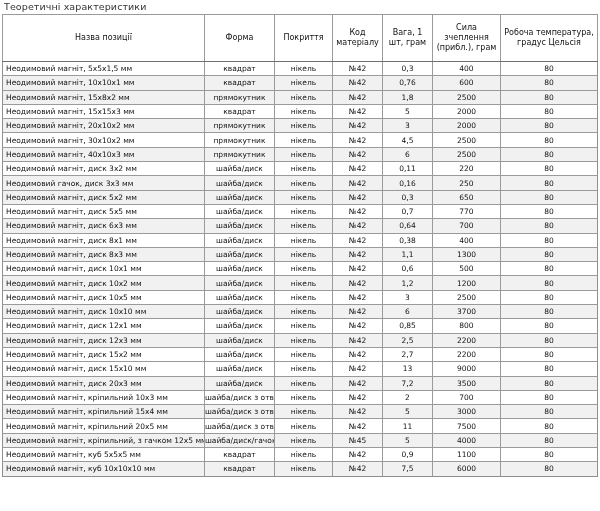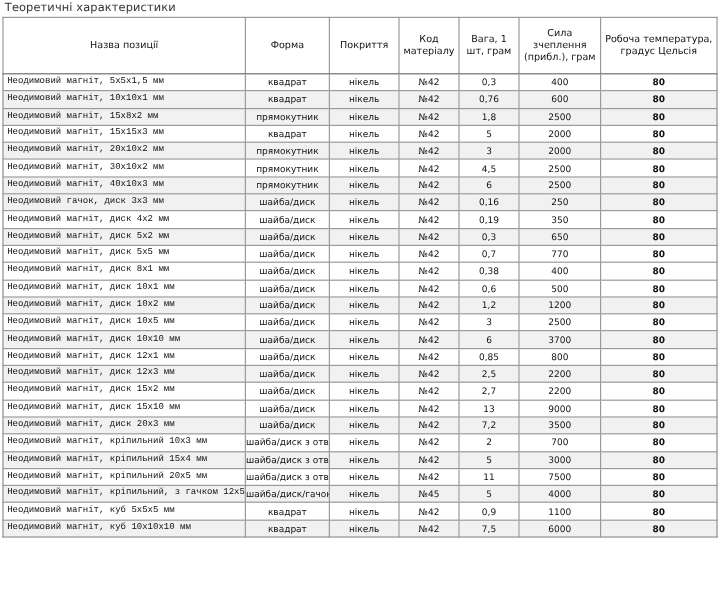--- a/index.html
+++ b/index.html
@@ -59,22 +59,22 @@
     text-align: left;
     padding-left: 3px;
   }
   tbody tr.alt td {
     background: #f1f1f1;
   }
   tbody tr td {
     border-top: 1px solid #bdbdbd;
     border-bottom: 1px solid #bdbdbd;
   }
-  tbody tr td:first-child { border-left: 1px solid #8e8e8e; font-family: Liberation Mono, monospace; }
-  tbody tr td:last-child { border-right: 1px solid #8e8e8e; font-weight: bold; }
+  tbody tr td:first-child { border-left: 1px solid #8e8e8e; }
+  tbody tr td:last-child { border-right: 1px solid #8e8e8e; }
   tbody tr:last-child td { border-bottom: 1px solid #8e8e8e; }
 
   col.c-name  { width: 202px; }
   col.c-form  { width: 70px; }
   col.c-coat  { width: 58px; }
   col.c-code  { width: 50px; }
   col.c-wt    { width: 50px; }
   col.c-force { width: 68px; }
   col.c-temp  { width: 97px; }
 </style>
@@ -162,63 +162,81 @@
         </tr>
         <tr class="alt">
           <td class="name">Неодимовий магніт, 40x10x3 мм</td>
           <td>прямокутник</td>
           <td>нікель</td>
           <td>№42</td>
           <td>6</td>
           <td>2500</td>
           <td>80</td>
         </tr>
+        <tr>
+          <td class="name">Неодимовий магніт, диск 3x2 мм</td>
+          <td>шайба/диск</td>
+          <td>нікель</td>
+          <td>№42</td>
+          <td>0,11</td>
+          <td>220</td>
+          <td>80</td>
+        </tr>
         <tr class="alt">
           <td class="name">Неодимовий гачок, диск 3x3 мм</td>
           <td>шайба/диск</td>
           <td>нікель</td>
           <td>№42</td>
           <td>0,16</td>
           <td>250</td>
           <td>80</td>
         </tr>
-        <tr>
-          <td class="name">Неодимовий магніт, диск 4x2 мм</td>
-          <td>шайба/диск</td>
-          <td>нікель</td>
-          <td>№42</td>
-          <td>0,19</td>
-          <td>350</td>
-          <td>80</td>
-        </tr>
         <tr class="alt">
           <td class="name">Неодимовий магніт, диск 5x2 мм</td>
           <td>шайба/диск</td>
           <td>нікель</td>
           <td>№42</td>
           <td>0,3</td>
           <td>650</td>
           <td>80</td>
         </tr>
         <tr>
           <td class="name">Неодимовий магніт, диск 5x5 мм</td>
           <td>шайба/диск</td>
           <td>нікель</td>
           <td>№42</td>
           <td>0,7</td>
           <td>770</td>
           <td>80</td>
         </tr>
+        <tr class="alt">
+          <td class="name">Неодимовий магніт, диск 6x3 мм</td>
+          <td>шайба/диск</td>
+          <td>нікель</td>
+          <td>№42</td>
+          <td>0,64</td>
+          <td>700</td>
+          <td>80</td>
+        </tr>
         <tr>
           <td class="name">Неодимовий магніт, диск 8x1 мм</td>
           <td>шайба/диск</td>
           <td>нікель</td>
           <td>№42</td>
           <td>0,38</td>
           <td>400</td>
+          <td>80</td>
+        </tr>
+        <tr class="alt">
+          <td class="name">Неодимовий магніт, диск 8x3 мм</td>
+          <td>шайба/диск</td>
+          <td>нікель</td>
+          <td>№42</td>
+          <td>1,1</td>
+          <td>1300</td>
           <td>80</td>
         </tr>
         <tr>
           <td class="name">Неодимовий магніт, диск 10x1 мм</td>
           <td>шайба/диск</td>
           <td>нікель</td>
           <td>№42</td>
           <td>0,6</td>
           <td>500</td>
           <td>80</td>

